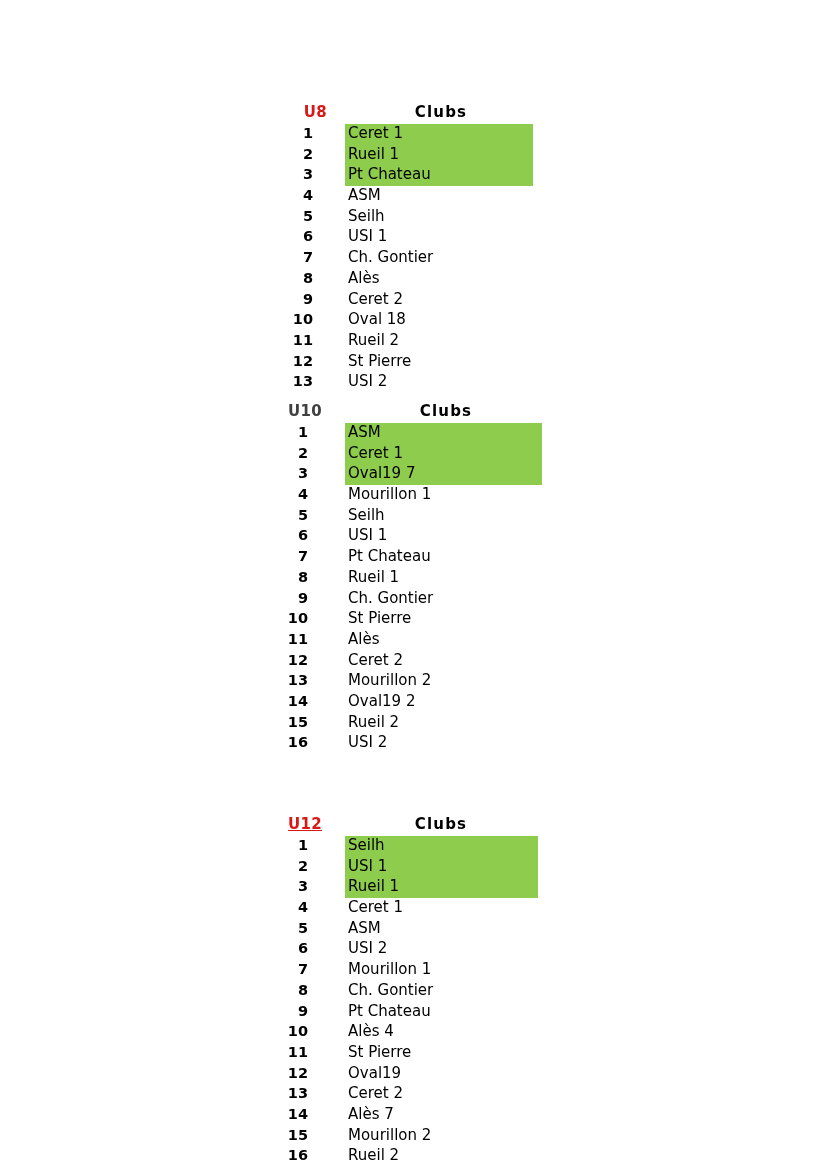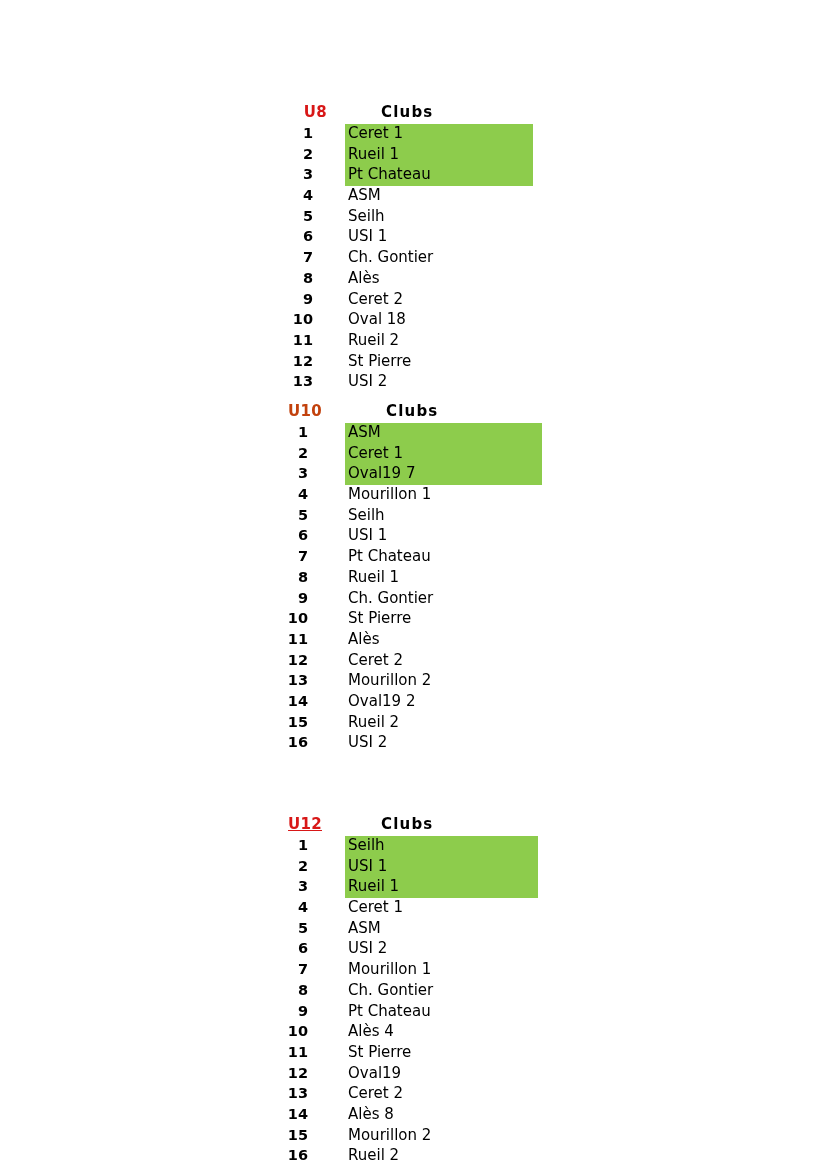--- a/index.html
+++ b/index.html
@@ -39,20 +39,21 @@
     left: 0;
     top: 0;
     width: 46px;
     text-align: right;
     color: #d81717;
     letter-spacing: 0.3px;
   }
   .tbl-header .clubs {
     position: absolute;
     top: 0;
+    text-align: center;
     color: #000000;
     letter-spacing: 1.2px;
   }
 
   
   .highlight-band {
     position: absolute;
     z-index: 0;
   }
 
@@ -161,21 +162,21 @@
         </div>
         <div class="row">
           <span class="rank">13</span>
           <span class="club">USI 2</span>
         </div>
       </div>
   </div>
 
   <div class="ranking-table" id="table-u10">
     <div class="tbl-header">
-      <span class="cat" style="color: #c2410c;">U10</span>
+      <span class="cat" style="color: #404040;">U10</span>
       <span class="clubs">Clubs</span>
     </div>
     <div class="highlight-band" style="background: rgb(141, 204, 76);"></div>
     <div class="rows">
         <div class="row">
           <span class="rank">1</span>
           <span class="club">ASM</span>
         </div>
         <div class="row">
           <span class="rank">2</span>
@@ -294,21 +295,21 @@
         <div class="row">
           <span class="rank">12</span>
           <span class="club">Oval19</span>
         </div>
         <div class="row">
           <span class="rank">13</span>
           <span class="club">Ceret 2</span>
         </div>
         <div class="row">
           <span class="rank">14</span>
-          <span class="club">Alès 8</span>
+          <span class="club">Alès 7</span>
         </div>
         <div class="row">
           <span class="rank">15</span>
           <span class="club">Mourillon 2</span>
         </div>
         <div class="row">
           <span class="rank">16</span>
           <span class="club">Rueil 2</span>
         </div>
       </div>

